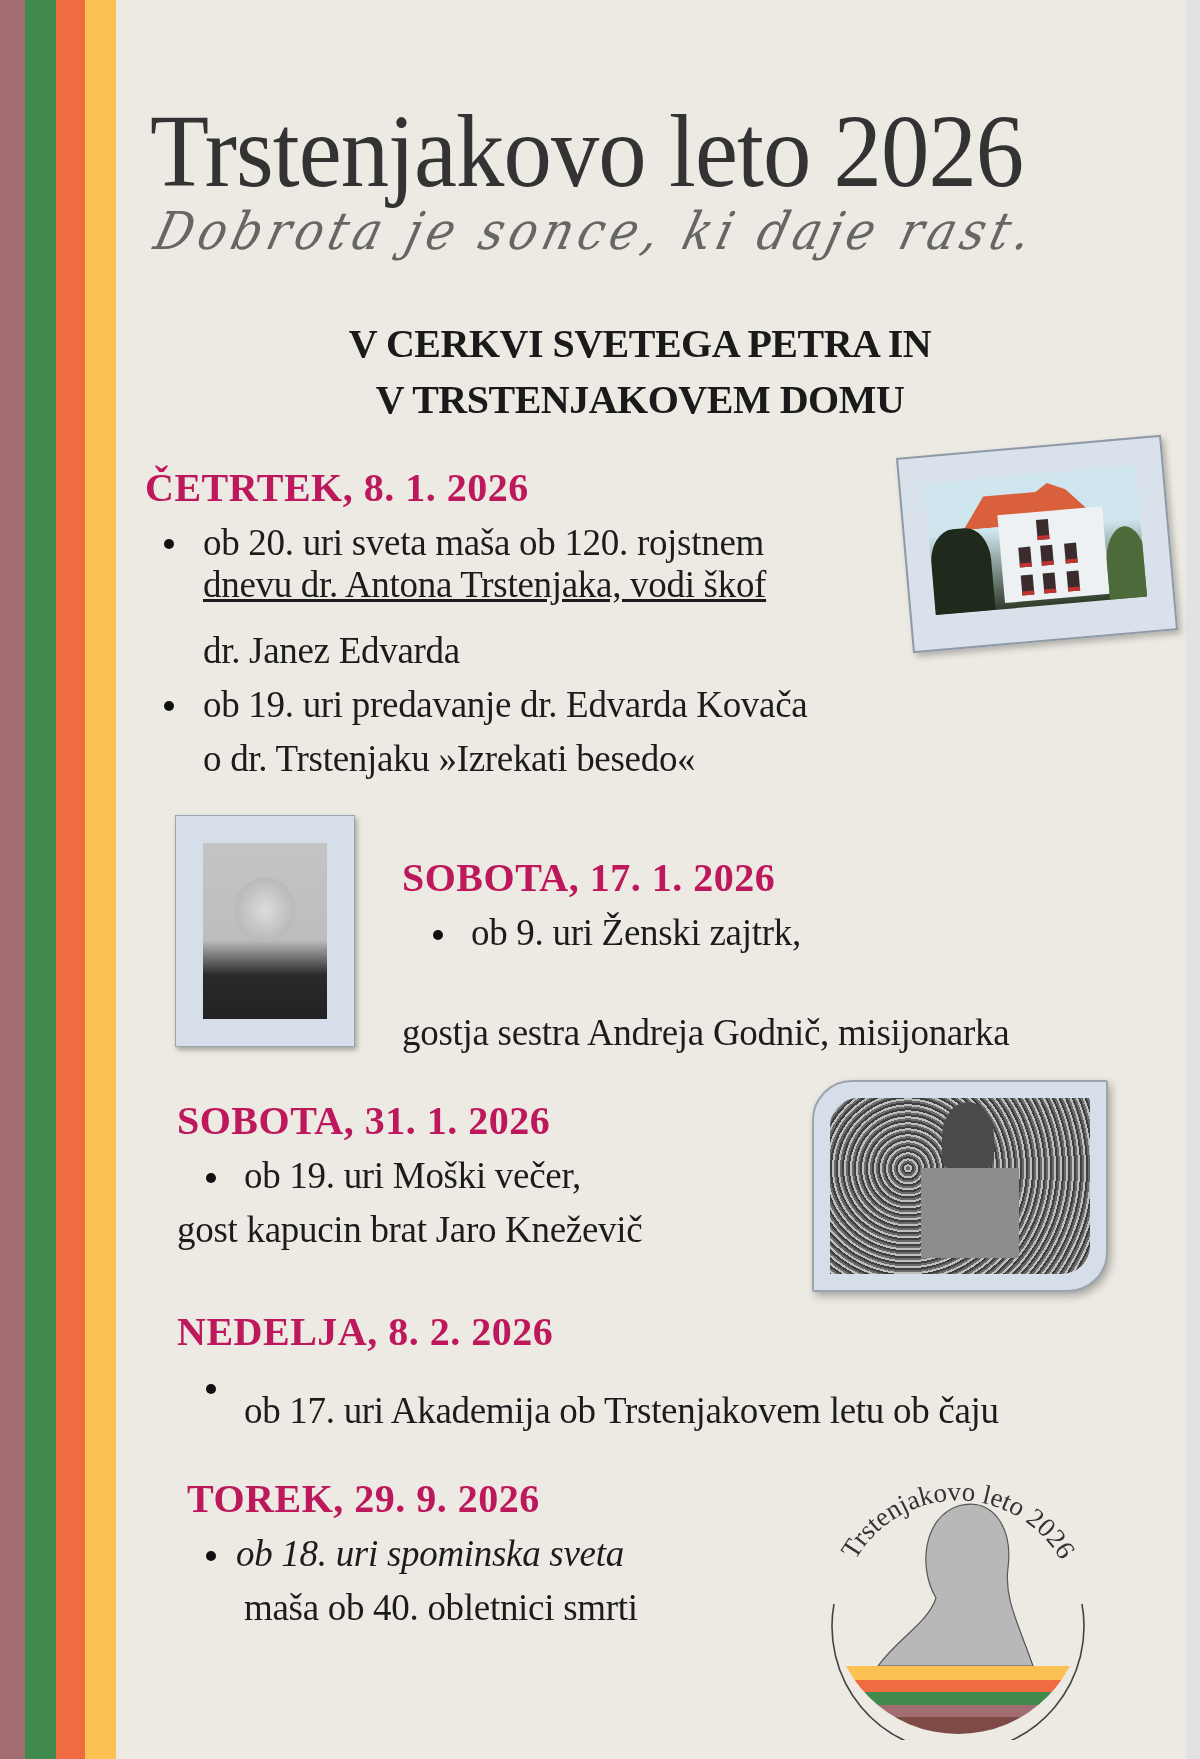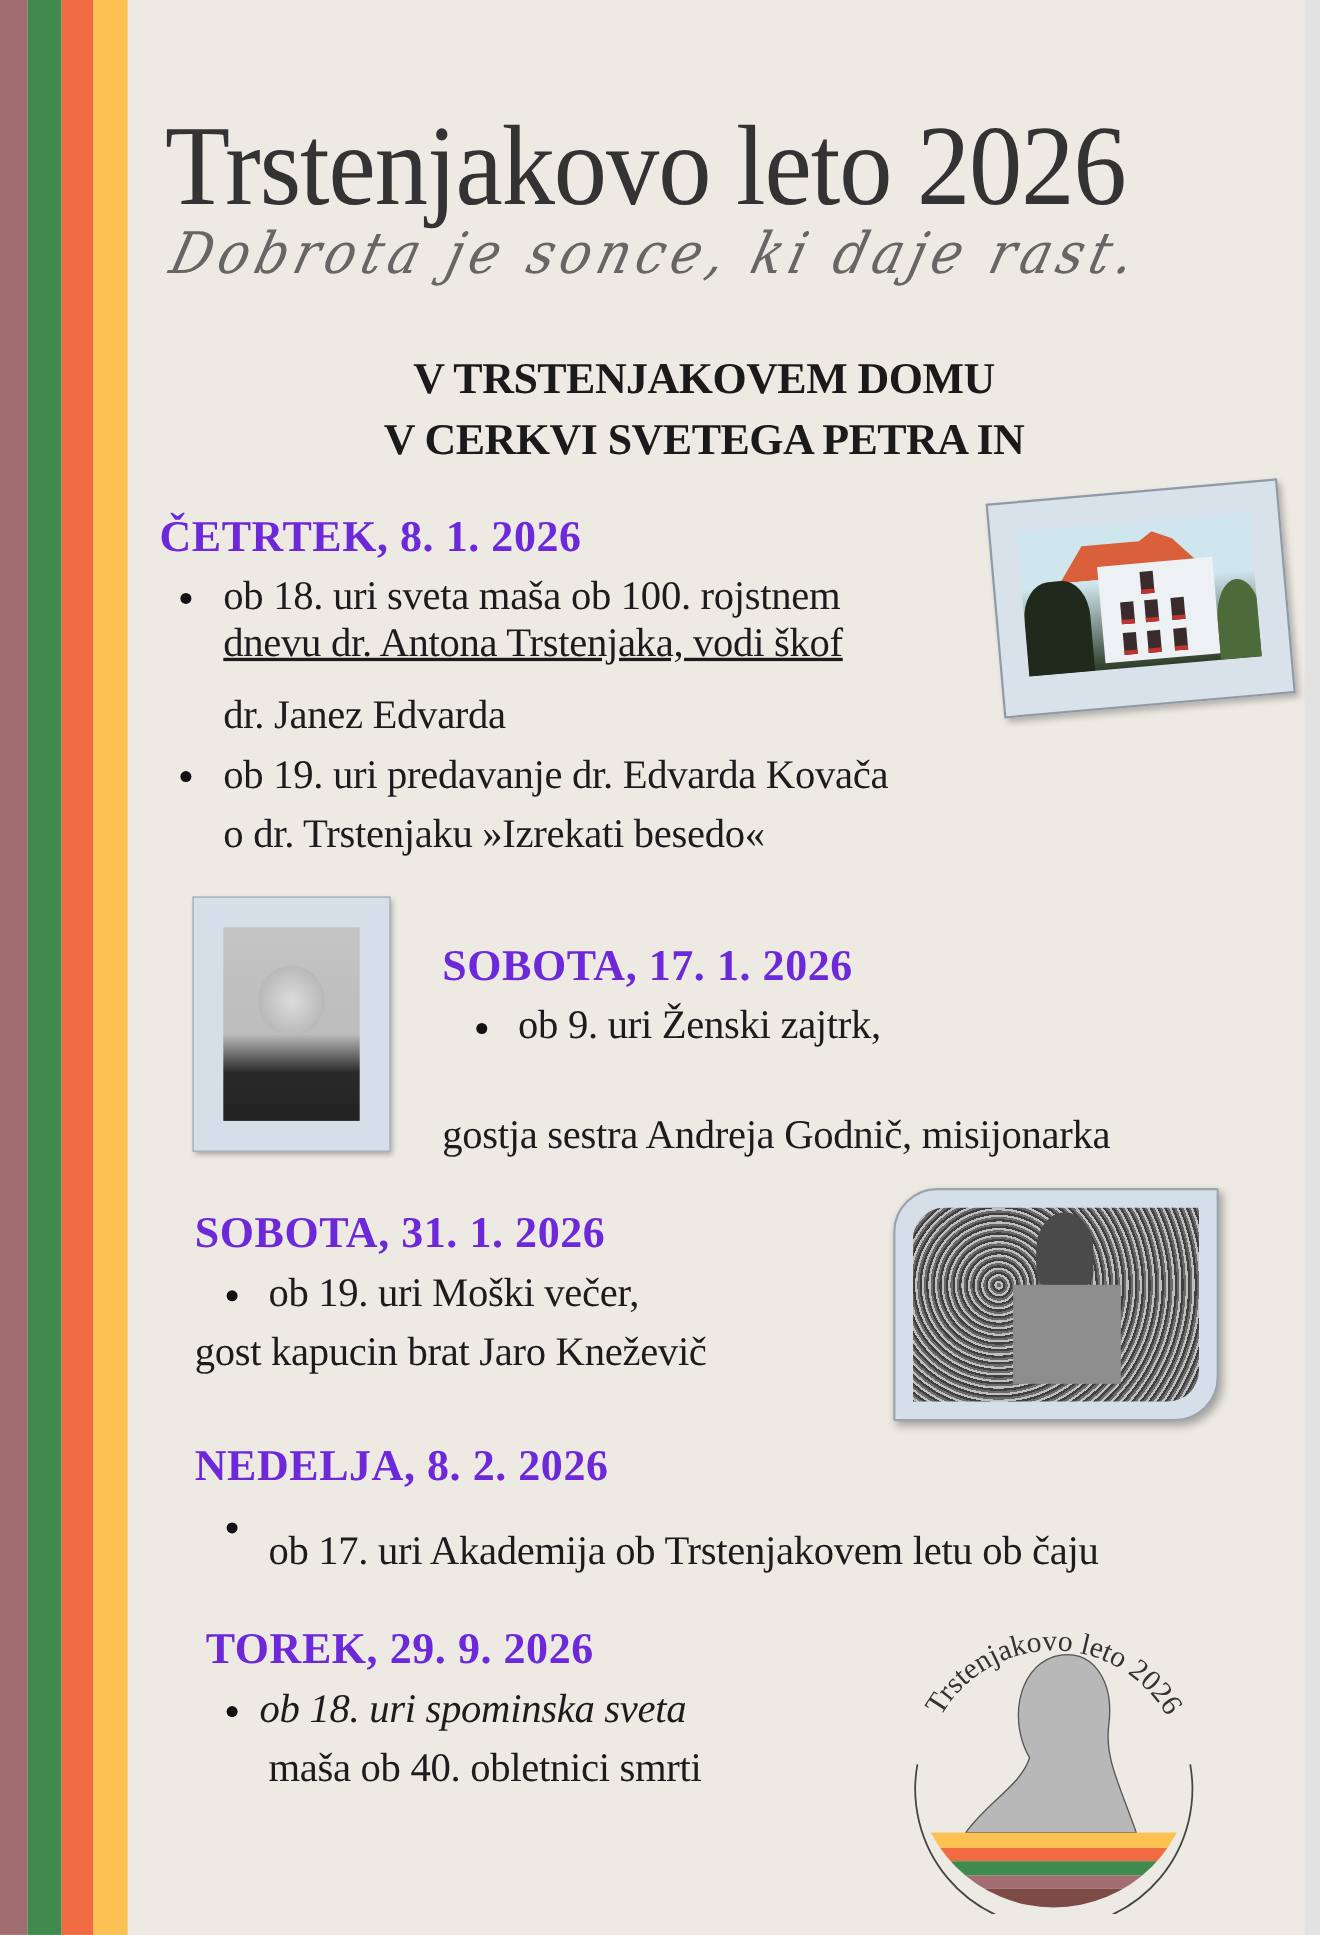--- a/index.html
+++ b/index.html
@@ -29,21 +29,21 @@
     letter-spacing: 6px; white-space: nowrap; opacity: 0.75;
     transform: skewX(-14deg) scaleX(0.9); transform-origin: left top;
   }
   .venue {
     position: absolute; left: 200px; top: 316px; width: 880px; text-align: center;
     font-size: 40px; line-height: 56px; font-weight: bold; color: #1a1a1a;
     letter-spacing: -0.5px;
   }
   .day-head {
     position: absolute; font-size: 40px; line-height: 48px; font-weight: bold;
-    color: #6d28d9; white-space: nowrap; letter-spacing: 0.5px;
+    color: #be185d; white-space: nowrap; letter-spacing: 0.5px;
   }
   .line {
     position: absolute; font-size: 37px; line-height: 54px; color: #1c1c1c;
     white-space: nowrap; letter-spacing: -0.3px;
   }
   .bullet {
     position: absolute; width: 10px; height: 10px; border-radius: 50%; background: #111;
   }
 
   
@@ -102,27 +102,27 @@
 
 <div class="stripe s1"></div>
 <div class="stripe s2"></div>
 <div class="stripe s3"></div>
 <div class="stripe s4"></div>
 <div class="right-band"></div>
 
 <div class="title">Trstenjakovo leto 2026</div>
 <div class="motto">Dobrota je sonce, ki daje rast.</div>
 <div class="venue">
+  <div>V CERKVI SVETEGA PETRA IN</div>
   <div>V TRSTENJAKOVEM DOMU</div>
-  <div>V CERKVI SVETEGA PETRA IN</div>
 </div>
 
 <div class="day-head" style="left:145px; top:464px;">ČETRTEK, 8. 1. 2026</div>
 <span class="bullet" style="left:164px; top:539px;"></span>
-<div class="line" style="left:203px; top:516px;">ob 18. uri sveta maša ob 100. rojstnem</div>
+<div class="line" style="left:203px; top:516px;">ob 20. uri sveta maša ob 120. rojstnem</div>
 <div class="line" style="left:203px; top:558px;text-decoration:underline;">dnevu dr. Antona Trstenjaka, vodi škof</div>
 <div class="line" style="left:203px; top:624px;">dr. Janez Edvarda</div>
 <span class="bullet" style="left:164px; top:701px;"></span>
 <div class="line" style="left:203px; top:678px;">ob 19. uri predavanje dr. Edvarda Kovača</div>
 <div class="line" style="left:203px; top:732px;">o dr. Trstenjaku »Izrekati besedo«</div>
 
 <div class="house-frame">
   <div class="house-photo">
     <div class="roof"></div>
     <div class="wall"></div>

